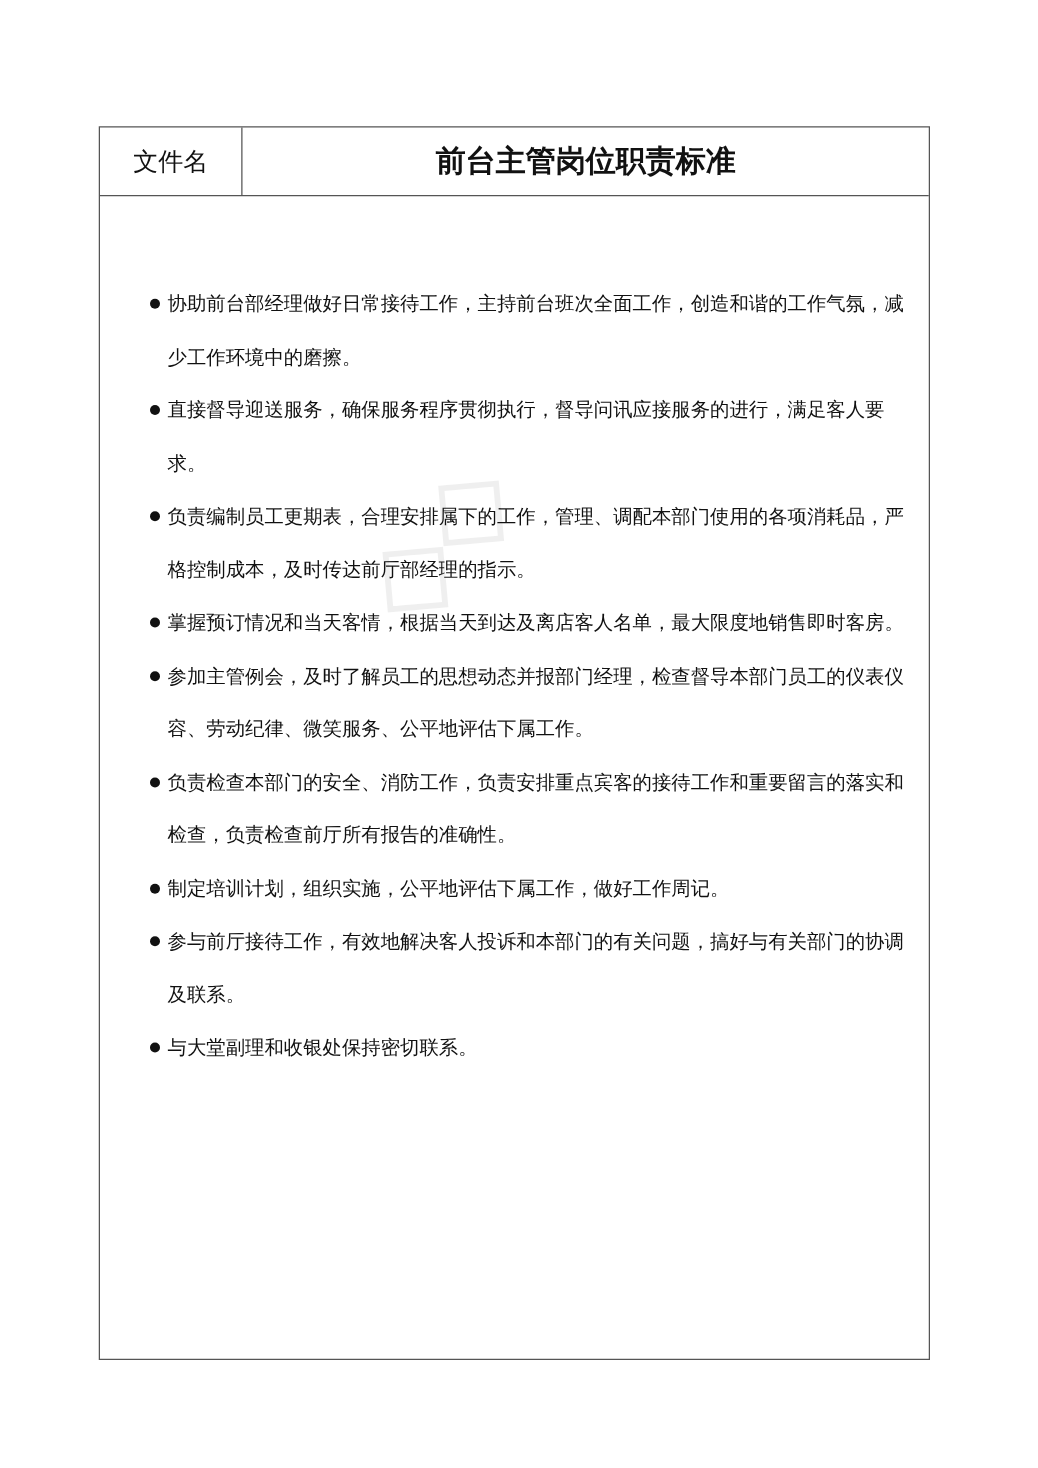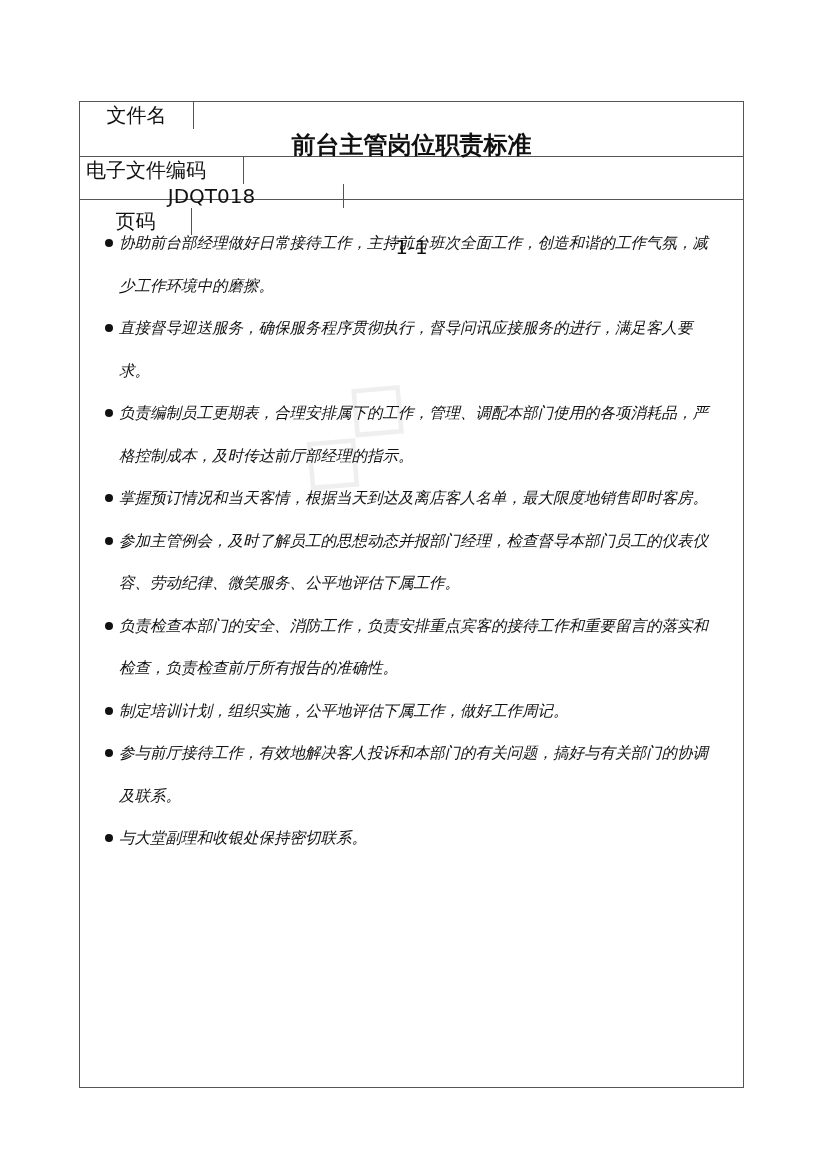--- a/index.html
+++ b/index.html
@@ -1,54 +1,48 @@
 <!DOCTYPE html>
 <html><head>
 <meta charset="utf-8">
 <style>
   html, body { margin:0; padding:0; background:#ffffff; }
   body { width:830px; height:1174px; position:relative; overflow:hidden;
          font-family:"DejaVu Sans","Liberation Sans",sans-serif; color:#111; }
   .page { position:absolute; left:0; top:0; width:830px; height:1174px; }
   .frame { position:absolute; left:79px; top:101px; width:665px; height:987px;
            border:1px solid #555; box-sizing:border-box; }
-  .row { position:absolute; left:0; right:0; display:flex; border-bottom:1px solid #555; box-sizing:border-box;flex-direction:column; }
+  .row { position:absolute; left:0; right:0; display:flex; border-bottom:1px solid #555; box-sizing:border-box; }
   .row1 { top:0; height:55px; }
   .row2 { top:55px; height:43px; }
   .cell { border-right:1px solid #555; box-sizing:border-box; display:flex; align-items:center; justify-content:center; font-size:20px; }
   .cell:last-child { border-right:none; }
   .c-label1 { width:114px; }
   .c-title { flex:1; font-weight:bold; font-size:24px; }
   .c-label2 { width:164px; justify-content:flex-start; padding-left:6px; }
   .c-code { width:264px; }
   .c-pagelabel { width:112px; }
   .c-pageval { flex:1; }
-  .content { position:absolute; left:0; right:0; top:98px; padding:22px 20px 0 22px;font-style:italic; }
+  .content { position:absolute; left:15px; right:0; top:98px; padding:22px 20px 0 22px; }
   .item { display:flex; font-size:15.5px; line-height:42.5px; }
   .bullet { width:17px; flex:0 0 17px; position:relative; }
   .bullet::before { content:""; position:absolute; left:3px; top:17px; width:8px; height:8px; border-radius:50%; background:#111; }
   .item-text { flex:1; }
   .watermark { position:absolute; opacity:0.06; font-size:90px; font-weight:bold; color:#000; transform:rotate(-50deg); pointer-events:none; }
 </style>
 </head>
 <body>
 
 <div class="page">
   <div class="watermark" style="left:280px;top:380px;">◇◇</div>
 
   <div class="frame">
     <div class="row row1">
       <div class="cell c-label1">文件名</div>
       <div class="cell c-title">前台主管岗位职责标准</div>
-    </div>
-    <div class="row row2">
-      <div class="cell c-label2">电子文件编码</div>
-      <div class="cell c-code">JDQT018</div>
-      <div class="cell c-pagelabel">页码</div>
-      <div class="cell c-pageval">1-1</div>
     </div>
 
     <div class="content">
       <div class="item">
           <span class="bullet"></span>
           <span class="item-text">协助前台部经理做好日常接待工作，主持前台班次全面工作，创造和谐的工作气氛，减少工作环境中的磨擦。</span>
         </div>
       <div class="item">
           <span class="bullet"></span>
           <span class="item-text">直接督导迎送服务，确保服务程序贯彻执行，督导问讯应接服务的进行，满足客人要求。</span>

